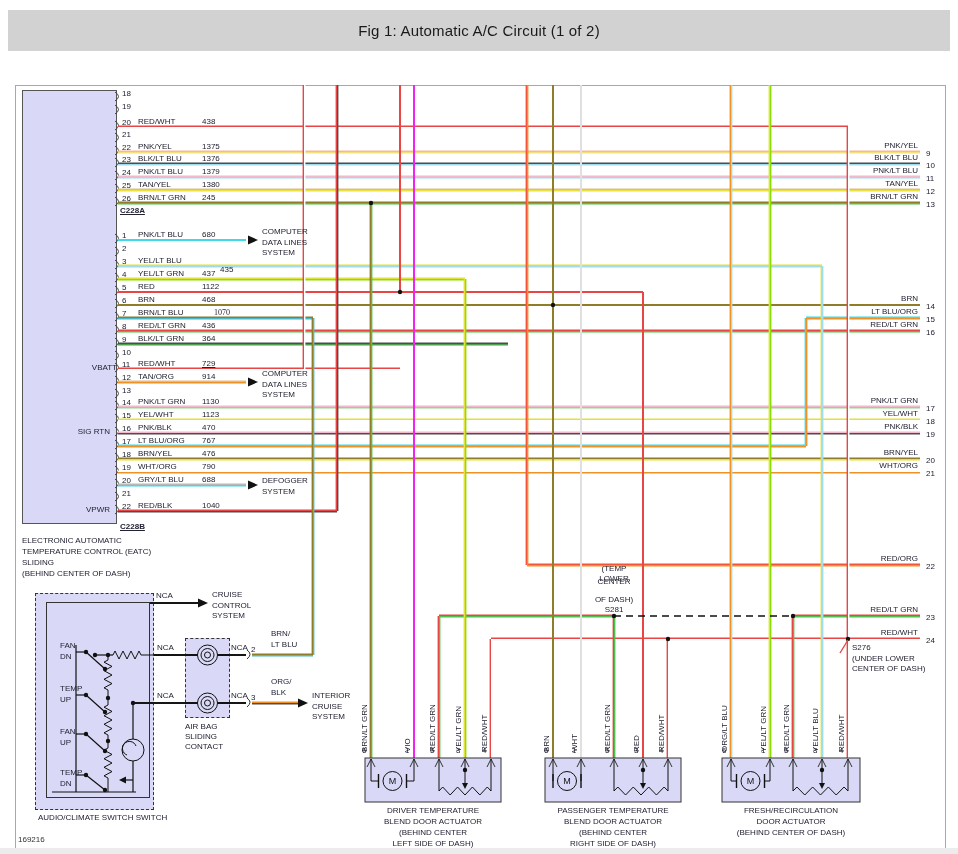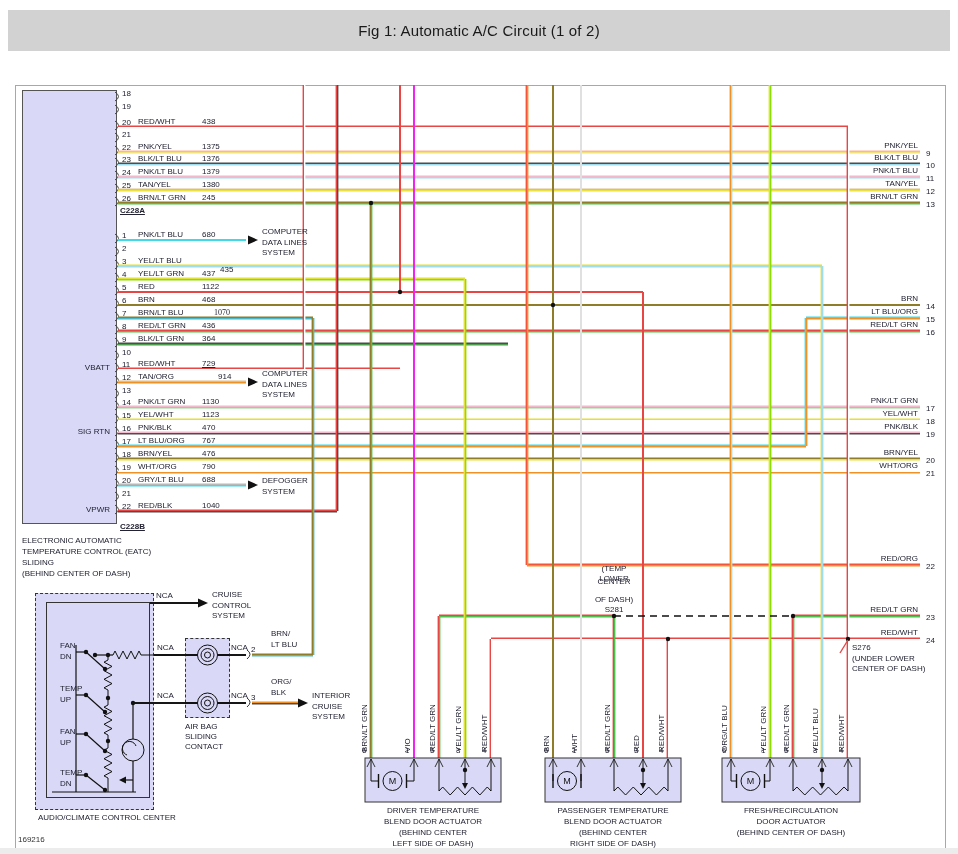--- a/index.html
+++ b/index.html
@@ -27,33 +27,33 @@
 
 <div class="screen">
 
   <div class="titlebar">
     <span class="txt">Fig 1: Automatic A/C Circuit (1 of 2)</span>
   </div>
 
   <div class="frame"></div>
 
   <div class="module"></div>
-  <div class="t r" style="left:40px;top:363px;width:70px;">VBATT</div>
+  <div class="t r" style="left:47px;top:363px;width:70px;">VBATT</div>
   <div class="t r" style="left:40px;top:427px;width:70px;">SIG RTN</div>
   <div class="t r" style="left:40px;top:505px;width:70px;">VPWR</div>
   <div class="t u" style="left:120px;top:206px;">C228A</div>
   <div class="t u" style="left:120px;top:522px;">C228B</div>
   <div class="t" style="left:22px;top:536px;">ELECTRONIC AUTOMATIC</div>
   <div class="t" style="left:22px;top:547px;">TEMPERATURE CONTROL (EATC)</div>
   <div class="t" style="left:22px;top:558px;">SLIDING</div>
   <div class="t" style="left:22px;top:569px;">(BEHIND CENTER OF DASH)</div>
 
   <div class="swouter"></div>
   <div class="swinner"></div>
-  <div class="t" style="left:38px;top:813px;">AUDIO/CLIMATE CONTROL CENTER</div>
+  <div class="t" style="left:38px;top:813px;">AUDIO/CLIMATE SWITCH SWITCH</div>
 
   <div class="airbag"></div>
   <div class="t" style="left:185px;top:722px;">AIR BAG</div>
   <div class="t" style="left:185px;top:732px;">SLIDING</div>
   <div class="t" style="left:185px;top:742px;">CONTACT</div>
 
   <div class="footer">169216</div>
   <div class="bottomstrip"></div>
 
   <svg class="layer" id="wires">
@@ -353,21 +353,21 @@
       <div class="t " style="left: 202px; top: 321px;">436</div>
       <div class="t " style="left: 122px; top: 335px;">9</div>
       <div class="t " style="left: 138px; top: 334px;">BLK/LT GRN</div>
       <div class="t " style="left: 202px; top: 334px;">364</div>
       <div class="t " style="left: 122px; top: 348px;">10</div>
       <div class="t " style="left: 122px; top: 360px;">11</div>
       <div class="t " style="left: 138px; top: 359px;">RED/WHT</div>
       <div class="t " style="left: 202px; top: 359px; text-decoration: underline;">729</div>
       <div class="t " style="left: 122px; top: 373px;">12</div>
       <div class="t " style="left: 138px; top: 372px;">TAN/ORG</div>
-      <div class="t " style="left: 218px; top: 372px;">914</div>
+      <div class="t " style="left: 202px; top: 372px;">914</div>
       <div class="t " style="left: 122px; top: 386px;">13</div>
       <div class="t " style="left: 122px; top: 398px;">14</div>
       <div class="t " style="left: 138px; top: 397px;">PNK/LT GRN</div>
       <div class="t " style="left: 202px; top: 397px;">1130</div>
       <div class="t " style="left: 122px; top: 411px;">15</div>
       <div class="t " style="left: 138px; top: 410px;">YEL/WHT</div>
       <div class="t " style="left: 202px; top: 410px;">1123</div>
       <div class="t " style="left: 122px; top: 424px;">16</div>
       <div class="t " style="left: 138px; top: 423px;">PNK/BLK</div>
       <div class="t " style="left: 202px; top: 423px;">470</div>

